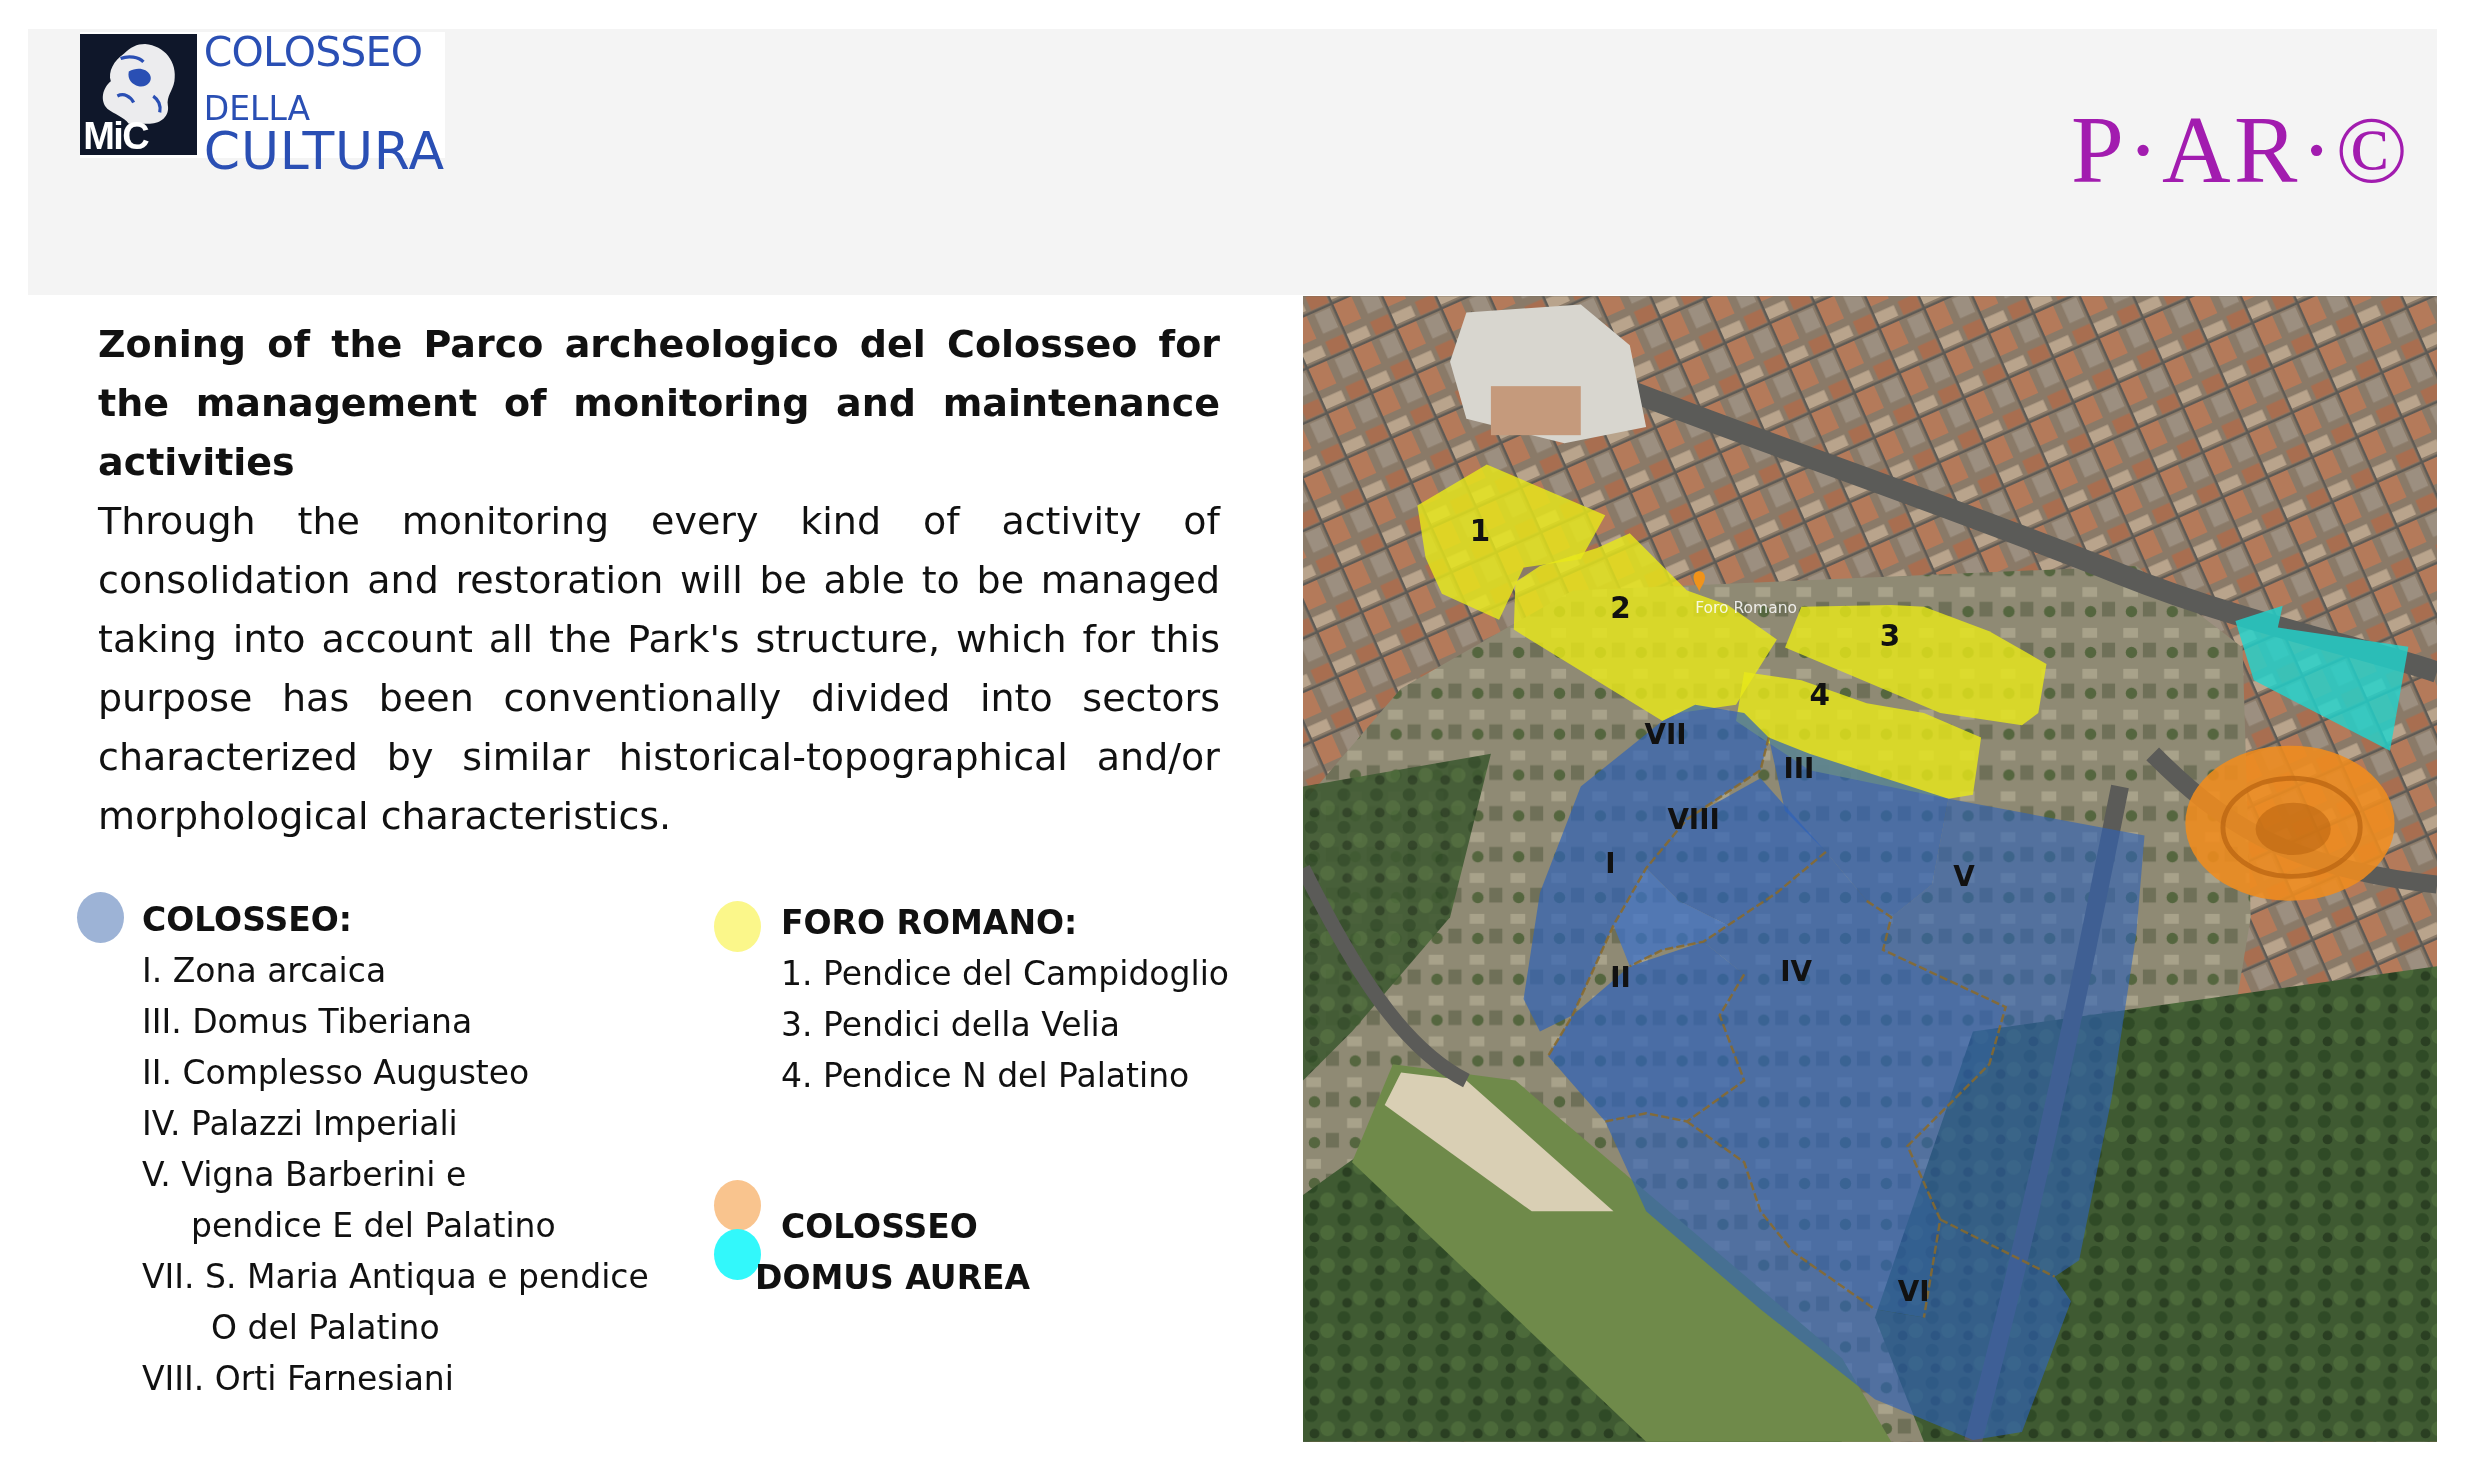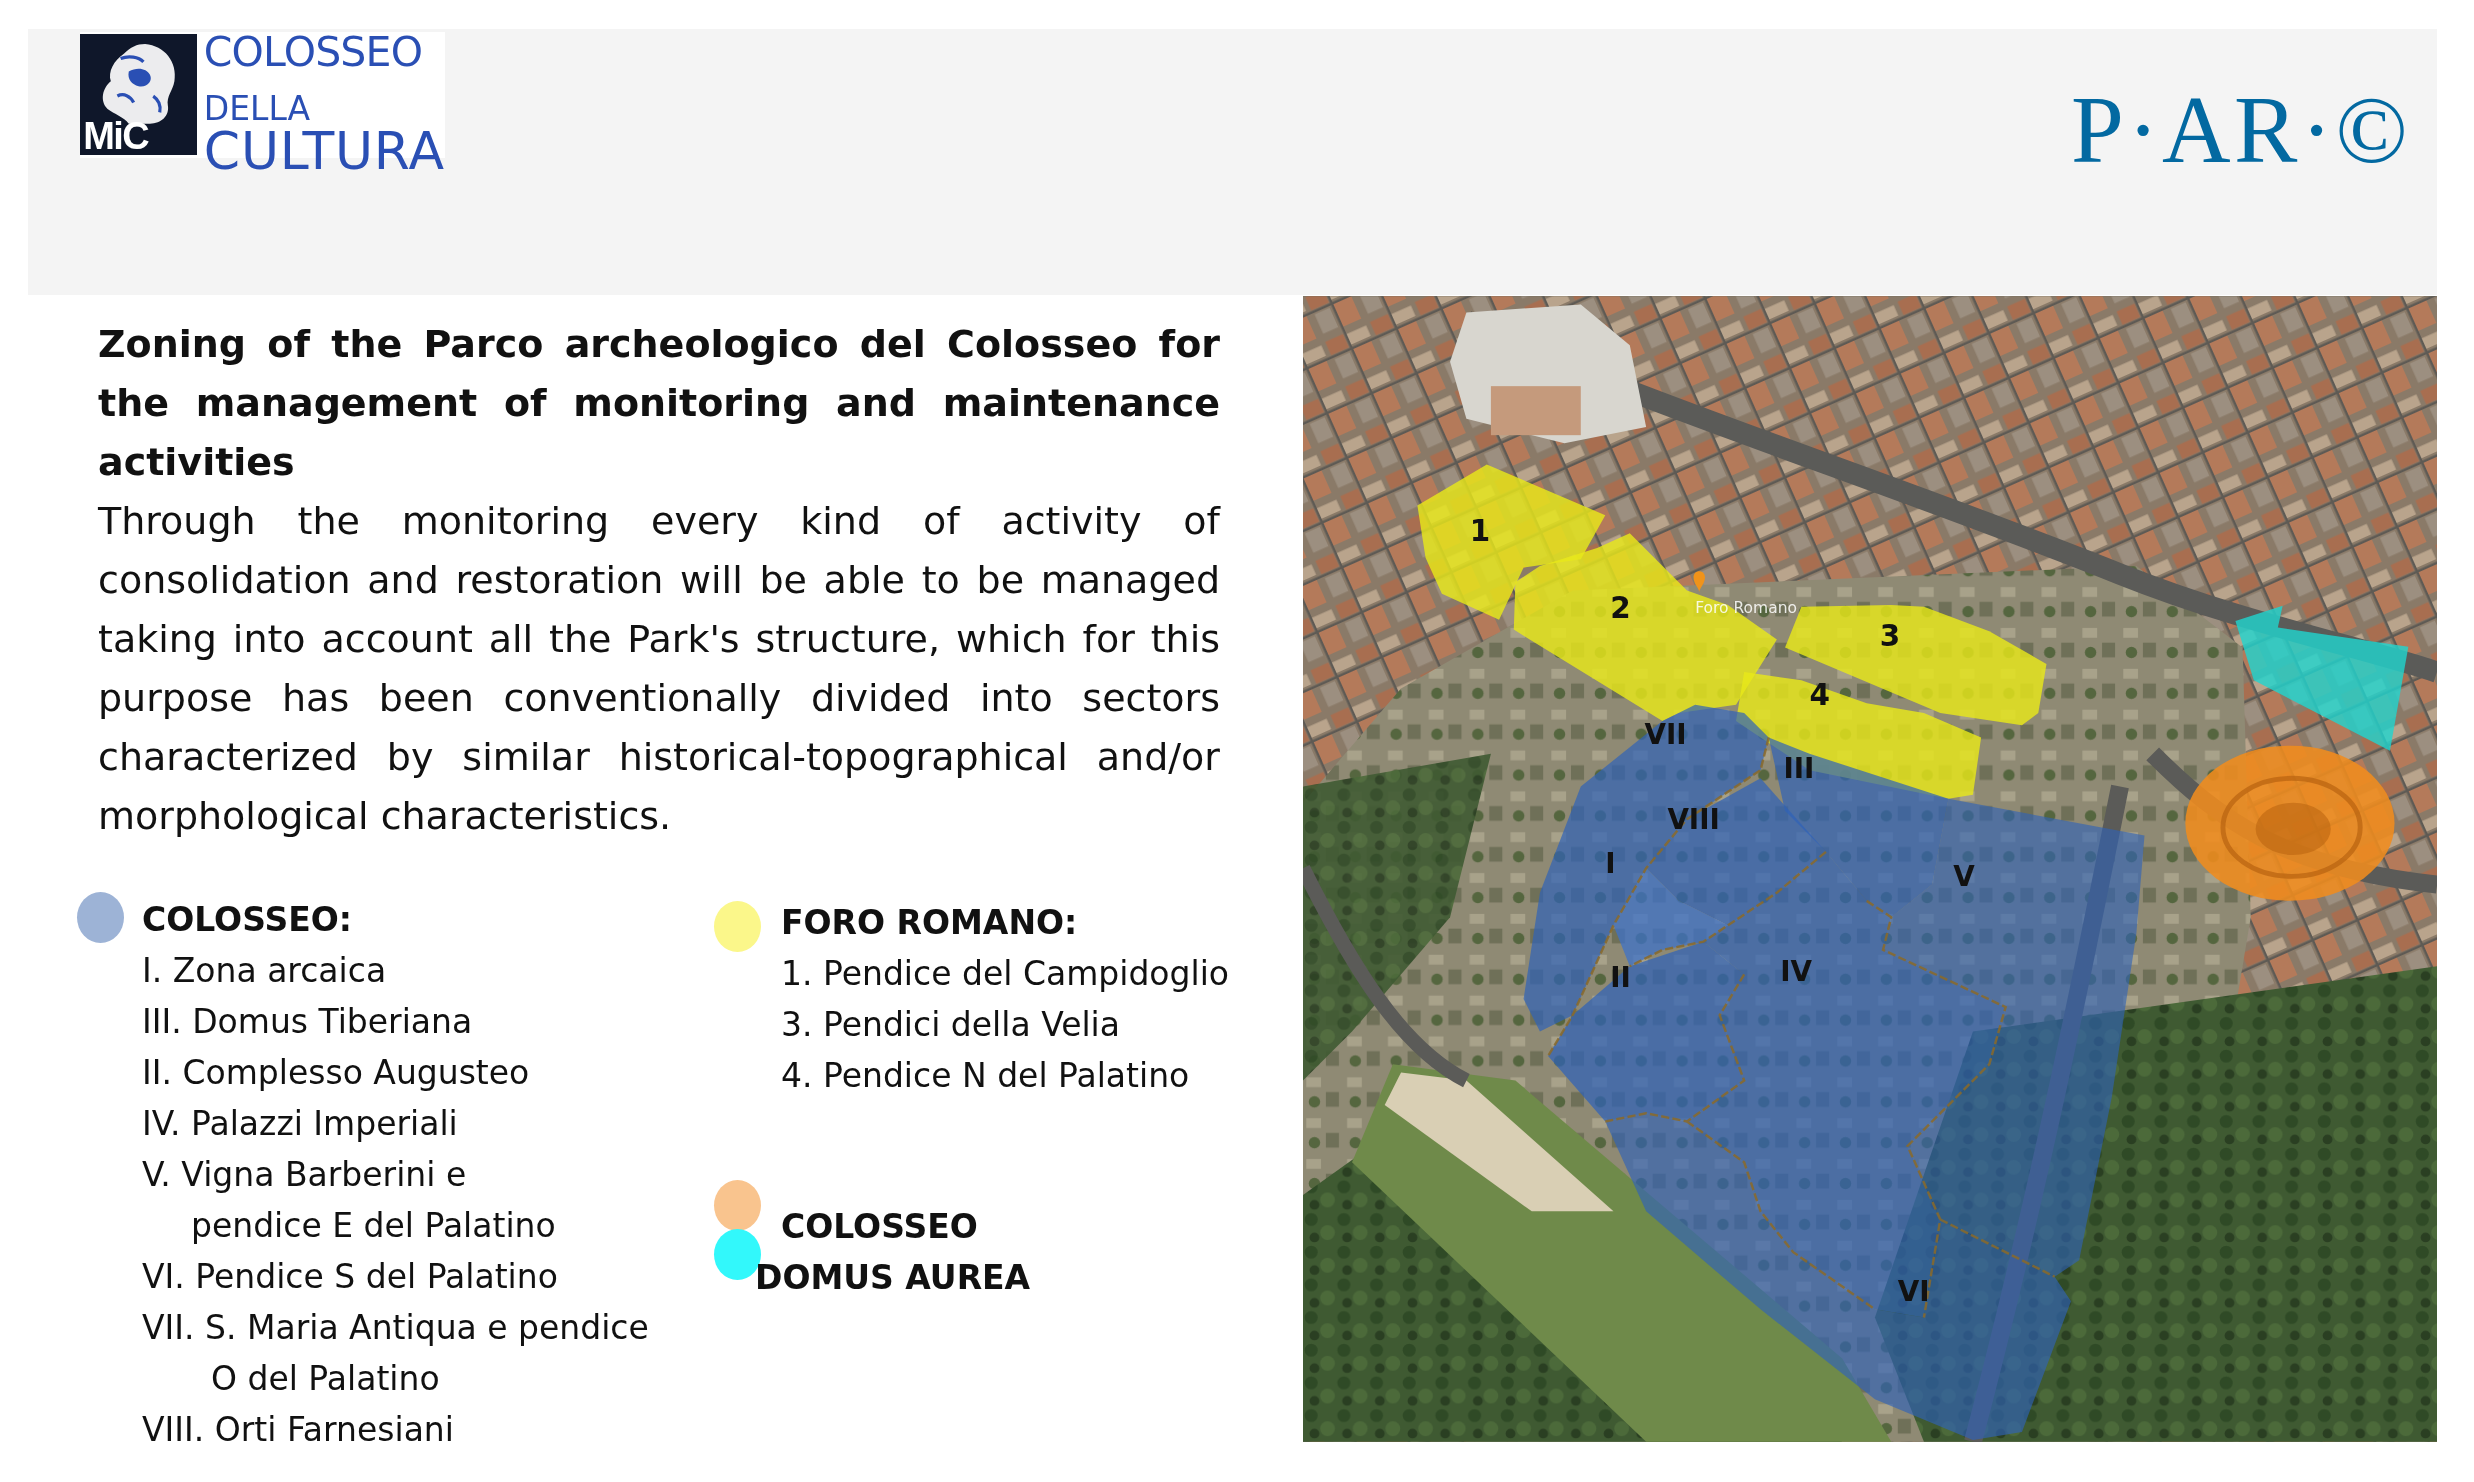--- a/index.html
+++ b/index.html
@@ -6,21 +6,21 @@
   body { width:2475px; height:1483px; position:relative; overflow:hidden; font-family:"Liberation Sans", "DejaVu Sans", sans-serif; color:#111; }
   .header { position:absolute; left:28px; top:29px; width:2409px; height:266px; background:#f4f4f4; }
   .mic-logo { position:absolute; left:52px; top:3.3px; width:365px; height:126px; background:#fff; display:flex; align-items:stretch; }
   .mic-mark { width:121px; height:121px; background:#0f172a; position:relative; margin-top:1.6px; }
   .mic-mark .mic-text { position:absolute; left:3.3px; bottom:0px; color:#fff; font-family:"Liberation Sans", sans-serif; font-size:38px; font-weight:bold; letter-spacing:-1.6px; line-height:38px; }
   .mic-mark svg { position:absolute; left:16.3px; top:4.9px; }
   .mic-words { padding-left:6.5px; color:#2a4fb4; font-family:"DejaVu Sans", sans-serif; line-height:1; }
   .mic-words .w1 { font-size:41px; letter-spacing:-0.8px; margin-top:0px; }
   .mic-words .w2 { font-size:33px; margin-top:19px; }
   .mic-words .w3 { font-size:52px; margin-top:0px; letter-spacing:0.8px; }
-  .parco-logo { position:absolute; left:2043px; top:54px; font-family:"Liberation Serif", "DejaVu Serif", serif; font-size:95px; color:#0369a1; letter-spacing:3.3px; line-height:1; }
+  .parco-logo { position:absolute; left:2043px; top:74px; font-family:"Liberation Serif", "DejaVu Serif", serif; font-size:95px; color:#a21caf; letter-spacing:3.3px; line-height:1; }
   .text-block { position:absolute; left:59px; top:315px; width:1161px; font-family:"DejaVu Sans", sans-serif; font-size:38px; line-height:59px; }
   .title { font-weight:bold; }
   .para { text-align:justify; text-align-last:left;margin-left:39px; }
   .legend-group { position:absolute; font-family:"DejaVu Sans", sans-serif; font-size:33px; line-height:51px; }
   .legend-group .hdr { font-weight:bold; }
   .dot { position:absolute; width:47px; height:51px; border-radius:50%; }
   .item { white-space:nowrap; }
   .indent1 { padding-left:49px; }
   .indent2 { padding-left:69px; }
   .map { position:absolute; left:1303px; top:296px; width:1134px; height:1146px; overflow:hidden; background:#6d6a5c; }
@@ -58,21 +58,20 @@
 
 <div class="dot" style="left:77px; top:892px; background:#9db3d6;"></div>
 <div class="legend-group" style="left:142px; top:894px;">
   <div class="hdr">COLOSSEO:</div>
   <div class="item">I. Zona arcaica</div>
   <div class="item">III. Domus Tiberiana</div>
   <div class="item">II. Complesso Augusteo</div>
   <div class="item">IV. Palazzi Imperiali</div>
   <div class="item">V. Vigna Barberini e</div>
   <div class="item indent1">pendice E del Palatino</div>
-  <div class="item">VI. Pendice S del Palatino</div>
   <div class="item">VII. S. Maria Antiqua e pendice</div>
   <div class="item indent2">O del Palatino</div>
   <div class="item">VIII. Orti Farnesiani</div>
 </div>
 
 <div class="dot" style="left:714px; top:901px; background:#fbf78a;"></div>
 <div class="legend-group" style="left:781px; top:897px;">
   <div class="hdr">FORO ROMANO:</div>
   <div class="item">1. Pendice del Campidoglio</div>
   <div class="item">3. Pendici della Velia</div>

